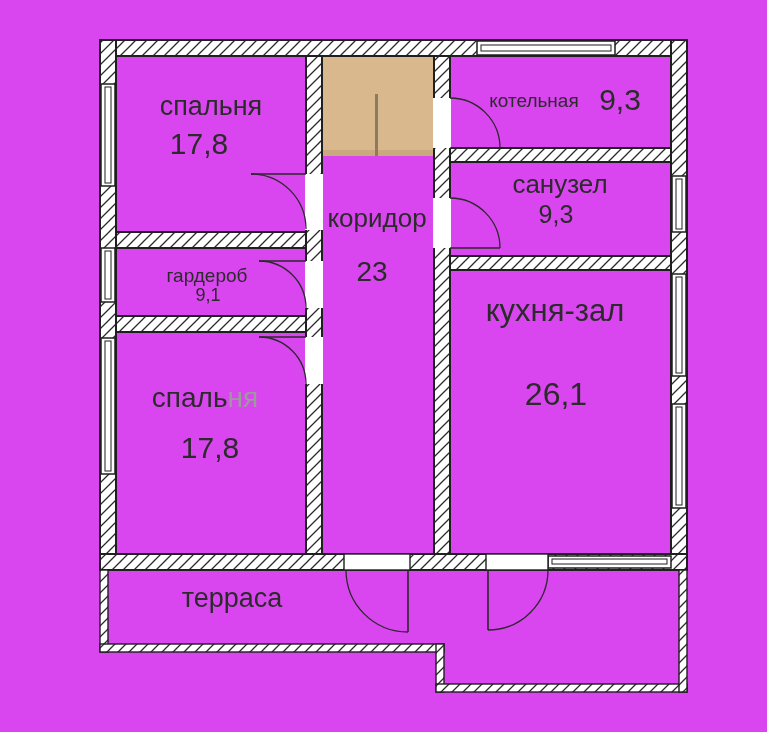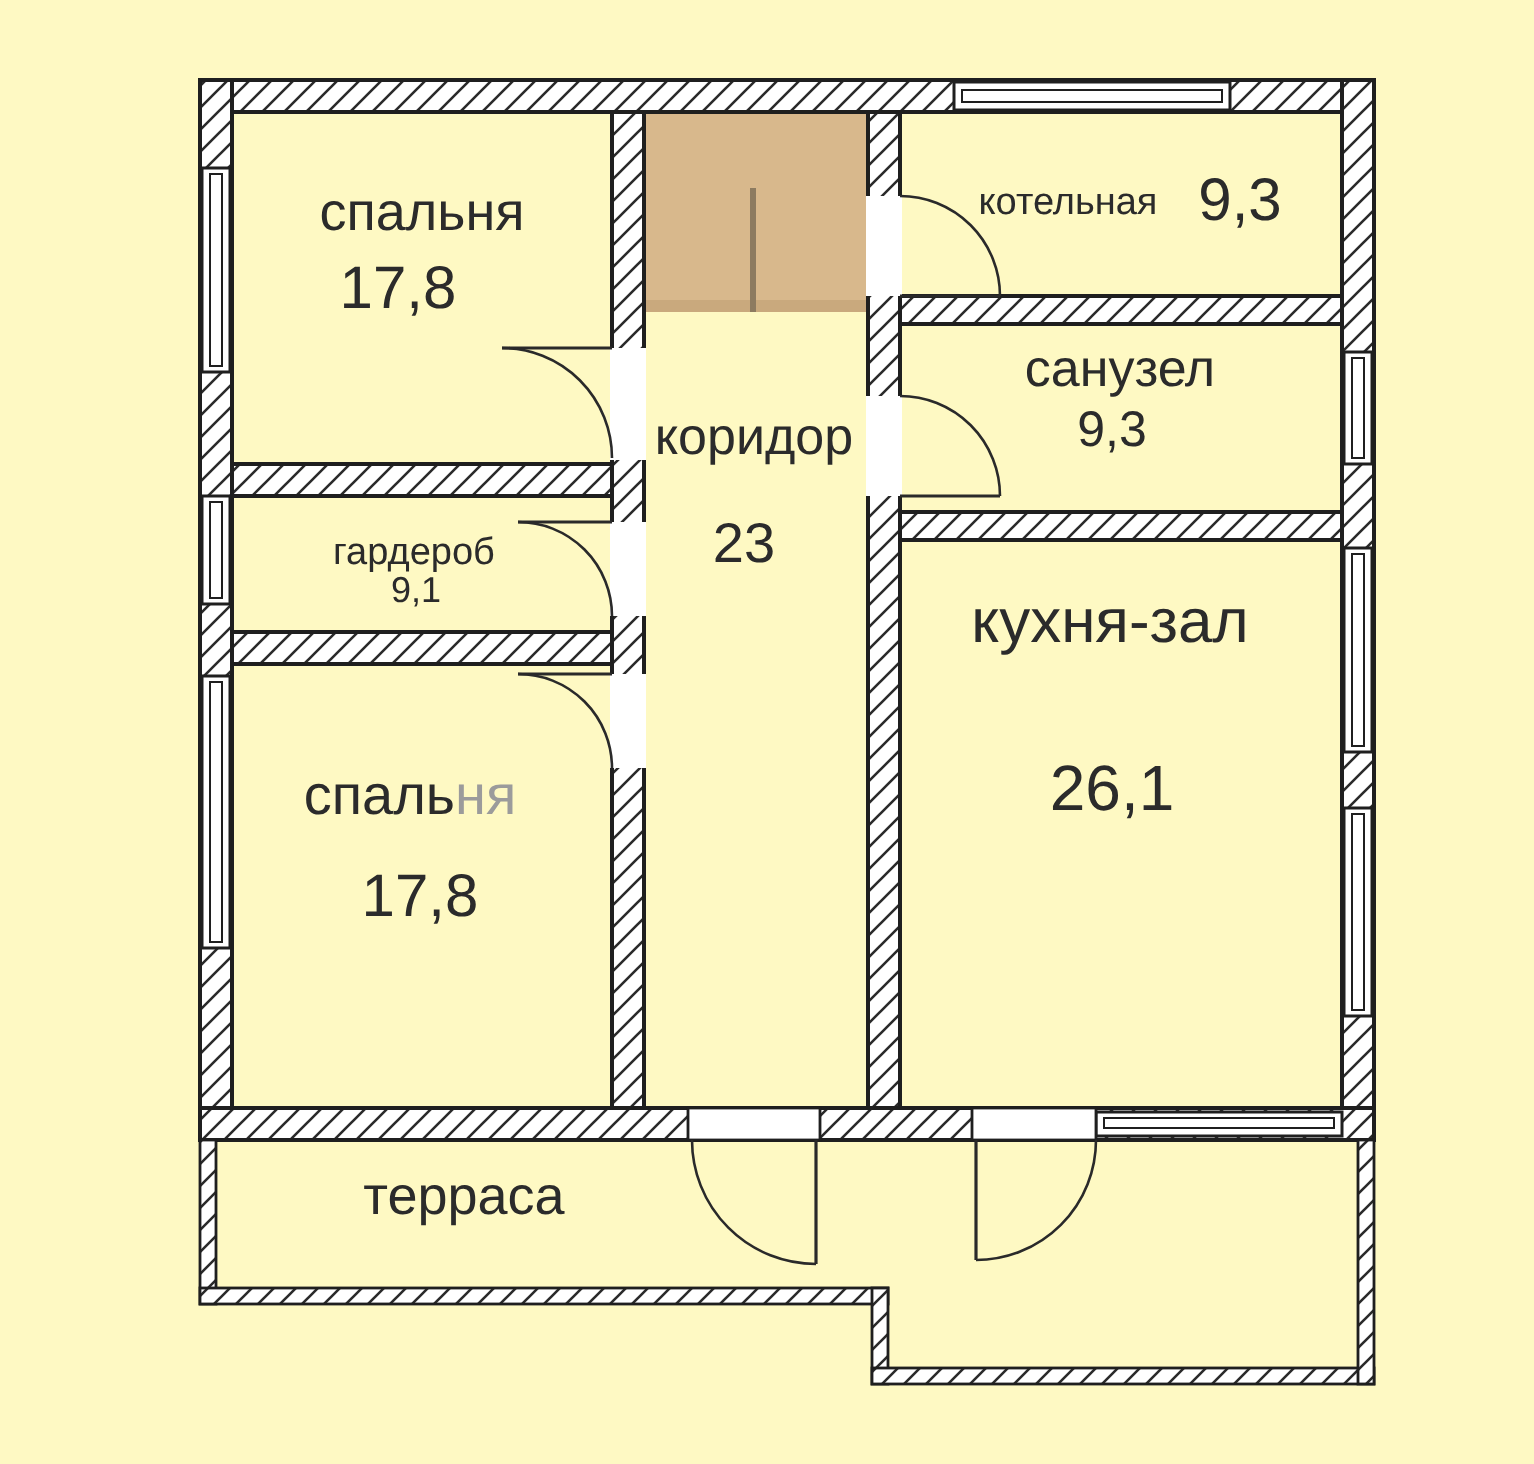--- a/index.html
+++ b/index.html
@@ -1,16 +1,16 @@
 <!DOCTYPE html>
 <html><head>
 <meta charset="utf-8">
 <style>
   html,body{margin:0;padding:0;background:#ffffff;}
-  .canvas{position:relative;width:767px;height:732px;background:#fef9c3;overflow:hidden;
+  .canvas{position:relative;width:767px;height:732px;background:#d946ef;overflow:hidden;
           font-family:"Liberation Sans", sans-serif;}
   svg{display:block;}
   .wall{fill:url(#hatch);stroke:#1f1f1f;stroke-width:2;}
   .thinwall{fill:url(#hatch);stroke:#1f1f1f;stroke-width:1.4;}
   .win{fill:#ffffff;stroke:#1f1f1f;stroke-width:1.5;}
   .winline{fill:#ffffff;stroke:#1f1f1f;stroke-width:1;}
   .gap{fill:#ffffff;stroke:none;}
   .gap2{fill:#ffffff;stroke:#1f1f1f;stroke-width:1.4;}
   .leaf{stroke:#2a2a2a;stroke-width:1.6;fill:none;}
   .swing{fill:none;stroke:#2a2a2a;stroke-width:1.3;}

